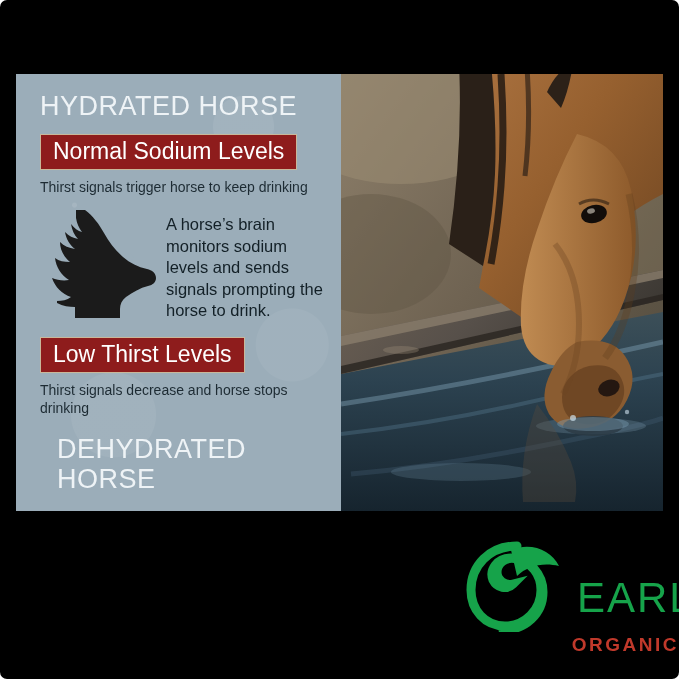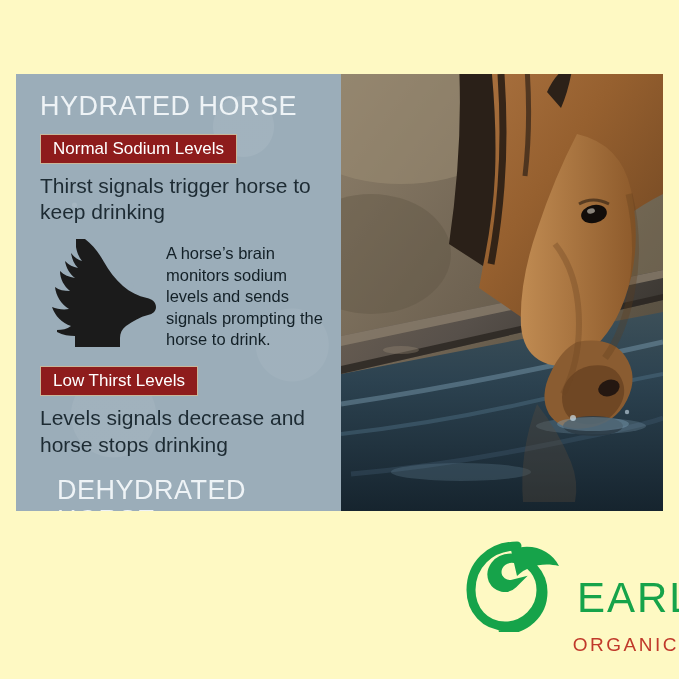--- a/index.html
+++ b/index.html
@@ -10,21 +10,22 @@
   body {
     width: 679px;
     height: 679px;
     font-family: "Liberation Sans", sans-serif;
     overflow: hidden;
   }
   .canvas {
     position: relative;
     width: 679px;
     height: 679px;
-    background: #fef9c3;
+    background: #000000;
+    border-radius: 7px;
   }
   
   .infographic {
     position: absolute;
     left: 16px;
     top: 74px;
     width: 647px;
     height: 437px;
     display: flex;
     background: #9aa9b5;
@@ -60,30 +61,30 @@
     margin: 4px 0 12px 6px;
   }
   .heading.bottom {
     margin: 0 0 0 23px;
   }
   .tag {
     position: relative;
     display: inline-block;
     background: #8e1c1c;
     color: #ffffff;
-    font-size: 17px;
+    font-size: 23px;
     padding: 5px 12px 6px 12px;
     border: 1px solid #c9b79a;
     line-height: 1;
     margin-left: 6px;
   }
   .body-text {
     position: relative;
     color: #1d2b33;
-    font-size: 21px;
+    font-size: 14px;
     line-height: 1.25;
     margin: 9px 0 0 6px;
     max-width: 300px;
   }
   .mid-row {
     position: relative;
     display: flex;
     align-items: flex-start;
     margin: 14px 0 10px 0;
     justify-content: center;
@@ -128,21 +129,21 @@
     position: relative;
     display: flex;
     align-items: center;
     justify-content: center;
   }
   .logo-sub {
     color: #c0392b;
     font-size: 19px;
     letter-spacing: 2.5px;
     margin-top: 2px;
-    font-weight: 400;
+    font-weight: 700;
   }
 </style>
 </head>
 <body>
 
 <div class="canvas">
 
   <div class="infographic">
 
     <div class="left-panel">
@@ -160,21 +161,21 @@
             <circle cx="92" cy="47" r="3.2" fill="#9badb9"></circle>
           </svg>
         </span>
         <div class="mid-text">A horse’s brain monitors sodium levels and sends signals prompting the horse to drink.</div>
       </div>
 
       <div class="spacer-sm"></div>
 
       <div class="tag">Low Thirst Levels</div>
 
-      <div class="body-text">Levels signals decrease and horse stops drinking</div>
+      <div class="body-text">Thirst signals decrease and horse stops drinking</div>
 
       <div class="heading bottom" style="margin-top:18px;">DEHYDRATED HORSE</div>
     </div>
 
     <div class="photo">
       <svg width="322" height="437" viewBox="0 0 322 437" aria-hidden="true">
         <defs>
           <linearGradient id="bgBlur" x1="0" y1="0" x2="1" y2="1">
             <stop offset="0%" stop-color="#8d7f6a"></stop>
             <stop offset="45%" stop-color="#6f6352"></stop>

